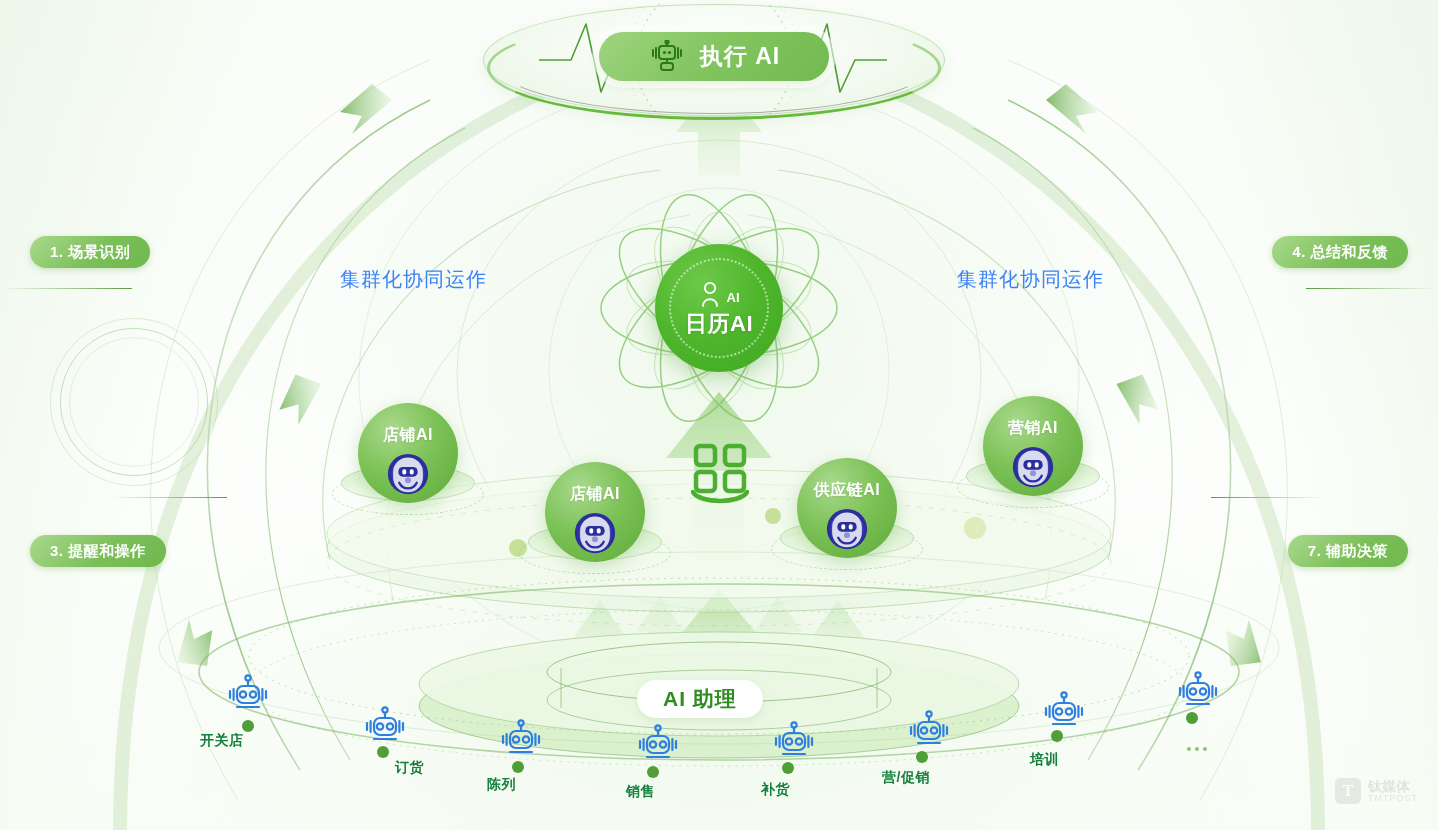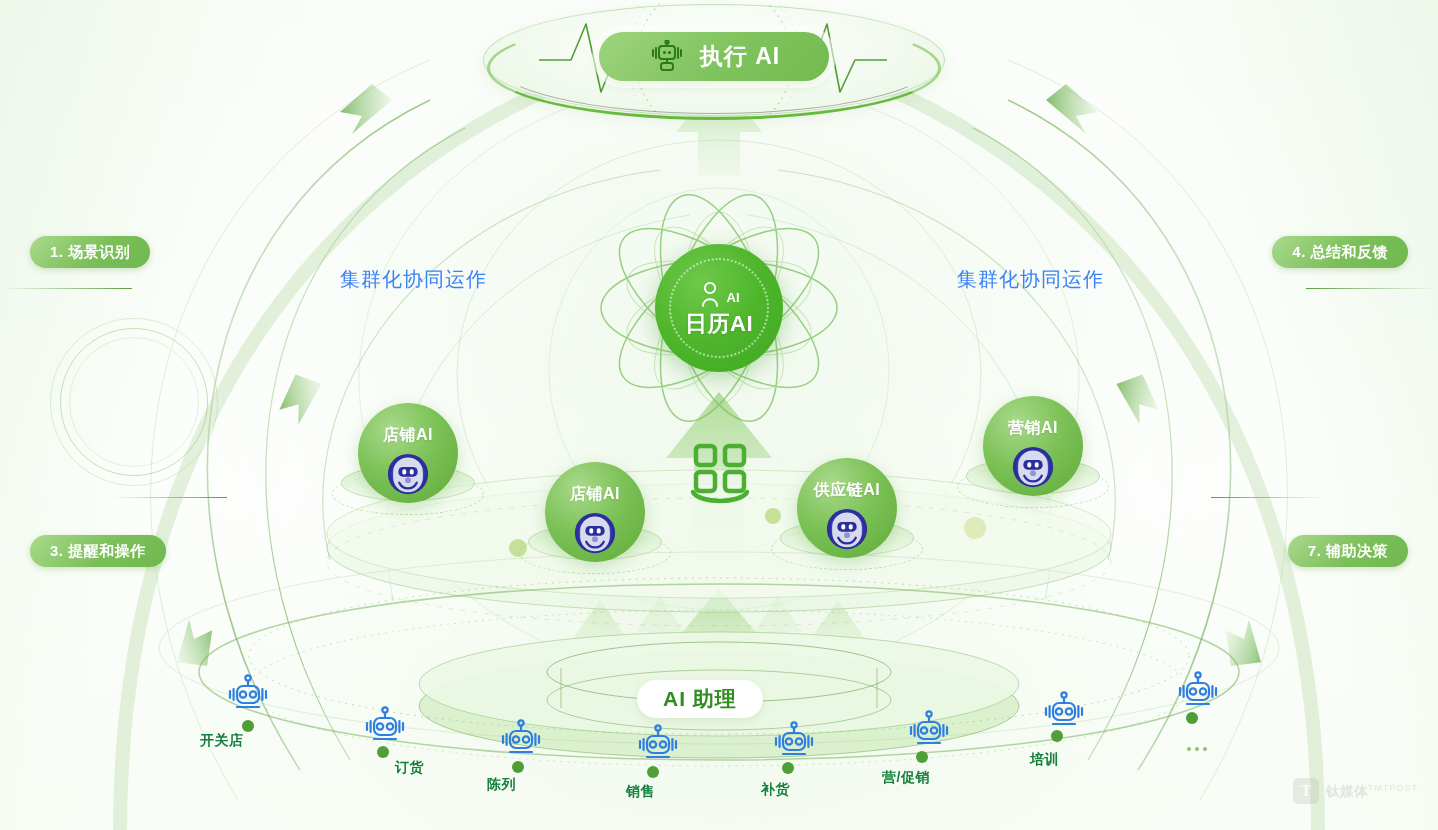--- a/index.html
+++ b/index.html
@@ -184,21 +184,21 @@
   
   #watermark {
     position:absolute; right:20px; bottom:26px;
     display:flex; align-items:center; gap:7px; opacity:0.30;
   }
   #watermark .wm-logo {
     width:26px; height:26px; border-radius:5px; background:#b9c1b6;
     display:flex; align-items:center; justify-content:center;
     color:#ffffff; font-size:16px; font-weight:bold; font-family:"Liberation Serif",serif;
   }
-  #watermark .wm-txt { display:flex; flex-direction:row; line-height:1.05; }
+  #watermark .wm-txt { display:flex; flex-direction:column; line-height:1.05; }
   #watermark .wm-cn { font-size:14px; color:#a9b2a6; font-weight:bold; }
   #watermark .wm-en { font-size:9px; color:#a9b2a6; letter-spacing:1px; }
 </style>
 </head>
 <body>
 
 <div id="stage">
 
   <div class="bg-wash"></div>
   <div class="bg-side-l"></div>

